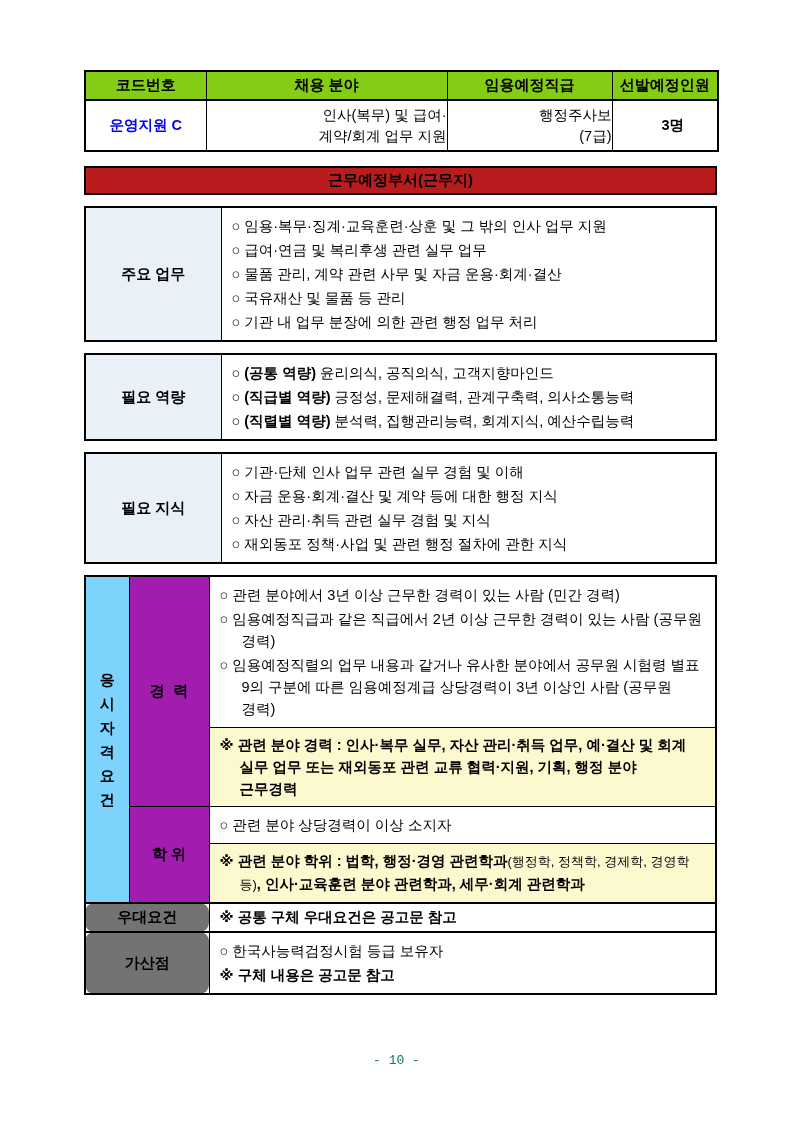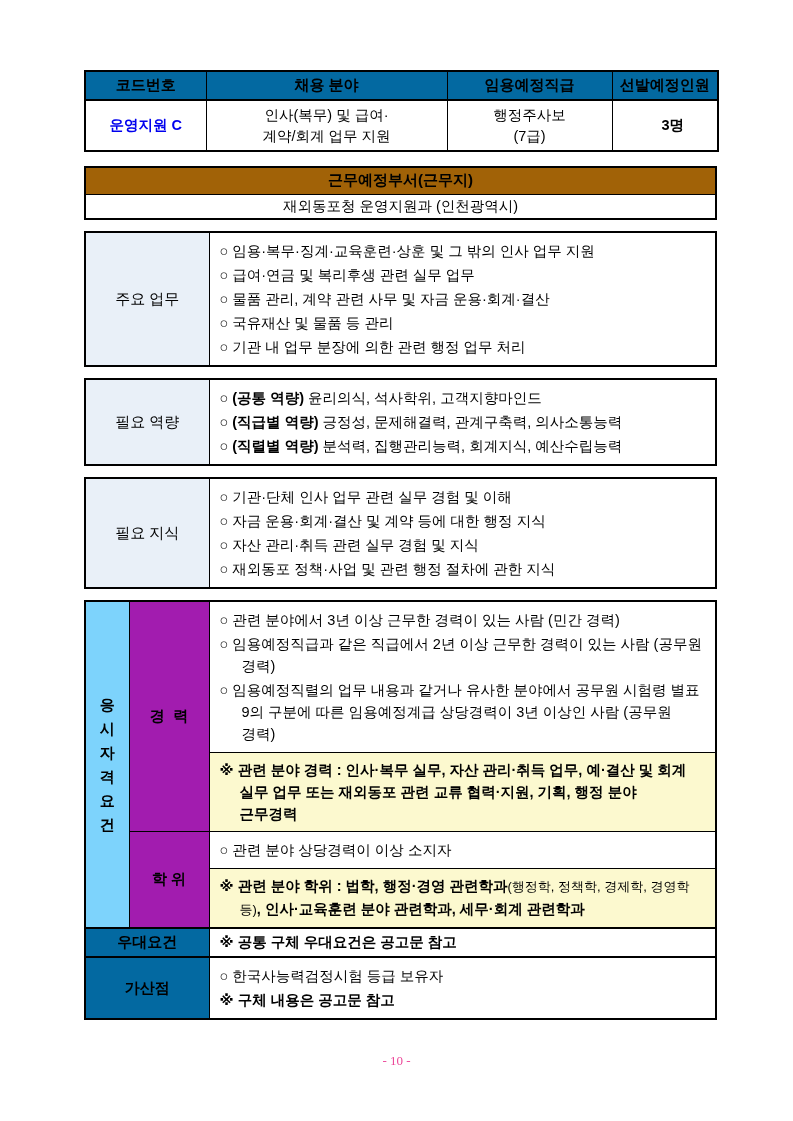--- a/index.html
+++ b/index.html
@@ -11,41 +11,41 @@
     overflow: hidden;
   }
   .page { position: absolute; left: 84px; top: 70px; width: 633px; }
 
   table { border-collapse: collapse; width: 100%; table-layout: fixed; }
   .tbl { border: 2px solid #000; }
   th, td { border: 1px solid #000; vertical-align: middle; }
 
   
   .t1 .head th {
-    background: #0369a1; font-weight: bold; font-size: 15px;
+    background: #84cc16; font-weight: bold; font-size: 15px;
     height: 29px; text-align: center; border-bottom: 2px solid #000;
   }
   .t1 .data td { height: 51px; text-align: center; font-size: 14.5px; }
   .t1 .code { color: #0000ee; font-weight: bold; font-size: 18px; }
   .t1 .count { font-weight: bold; font-size: 17px; padding-left: 16px; }
-  .t1 .twoline div { line-height: 21px; }
+  .t1 .twoline div { line-height: 21px; text-align: right; }
 
   
   .t2 { margin-top: 14px; }
   .t2 .head td {
-    background: #a16207; font-weight: bold; font-size: 15px;
+    background: #b91c1c; font-weight: bold; font-size: 15px;
     height: 27px; text-align: center;
   }
   .t2 .val td { height: 25px; text-align: center; font-size: 14.5px; }
 
   
   .sec { margin-top: 11px; }
   .label-cell {
-    background: #e9f0f8; font-weight: normal; font-size: 15px;
-    text-align: center; width: 124px;
+    background: #e9f0f8; font-weight: bold; font-size: 15px;
+    text-align: center; width: 136px;
   }
   .content-cell { padding: 5px 8px 5px 10px; background: #fff; margin-left: 22px; }
   .b {
     font-size: 14.5px; line-height: 22px; word-break: keep-all;
     padding-left: 22px; text-indent: -22px; margin: 2px 0;
   }
   .b b { font-weight: bold; }
 
   
   .t6 .vcell { background: #7dd3fc; width: 44px; text-align: center; }
@@ -57,30 +57,30 @@
              font-weight: bold; font-size: 15px; }
   .t6 .sub span { white-space: pre; }
   .note-cell {
     background: #fcf9cf; padding: 6px 22px 6px 10px;
   }
   .note {
     font-size: 14.5px; font-weight: bold; line-height: 22px;
     word-break: keep-all; padding-left: 20px; text-indent: -20px;
   }
   .note .small { font-weight: normal; font-size: 13px; }
-  .t6 .wide-label { background: #0369a1; font-weight: bold; font-size: 15px;
-                    text-align: center; }
+  .t6 .wide-label { background: #737373; font-weight: bold; font-size: 15px;
+                    text-align: center; border-radius: 9px; }
   .t6 .sep td { border-top: 2px solid #000; }
   .pref-text { font-size: 14.5px; font-weight: bold; padding: 4px 8px 4px 10px; margin-top: 12px; }
 
   
   .footer {
     position: absolute; left: 0; right: 0; top: 1053px;
-    text-align: center; font-size: 13px; color: #ec4899;
-    font-family: Liberation Serif, serif;
+    text-align: center; font-size: 13px; color: #0f766e;
+    font-family: Liberation Mono, monospace;
   }
 </style>
 </head>
 <body>
 
 <div class="page">
 
   <table class="tbl t1">
     <colgroup>
         <col style="width:121px">
@@ -108,23 +108,20 @@
       <td class="count">3명</td>
     </tr>
   </tbody>
     </table>
 
   <table class="tbl t2">
     <tbody>
         <tr class="head">
       <td>근무예정부서(근무지)</td>
     </tr>
-    <tr class="val">
-      <td>재외동포청 운영지원과 (인천광역시)</td>
-    </tr>
   </tbody>
     </table>
 
   <table class="tbl sec">
     <tbody>
         <tr>
       <td class="label-cell">주요 업무</td>
       <td class="content-cell">
         <div class="b">○ 임용·복무·징계·교육훈련·상훈 및 그 밖의 인사 업무 지원</div>
         <div class="b">○ 급여·연금 및 복리후생 관련 실무 업무</div>
@@ -134,21 +131,21 @@
       </td>
     </tr>
   </tbody>
     </table>
 
   <table class="tbl sec">
     <tbody>
         <tr>
       <td class="label-cell">필요 역량</td>
       <td class="content-cell">
-        <div class="b"><b>○ (공통 역량)</b><span> 윤리의식, 석사학위, 고객지향마인드</span></div>
+        <div class="b"><b>○ (공통 역량)</b><span> 윤리의식, 공직의식, 고객지향마인드</span></div>
         <div class="b"><b>○ (직급별 역량)</b><span> 긍정성, 문제해결력, 관계구축력, 의사소통능력</span></div>
         <div class="b"><b>○ (직렬별 역량)</b><span> 분석력, 집행관리능력, 회계지식, 예산수립능력</span></div>
       </td>
     </tr>
   </tbody>
     </table>
 
   <table class="tbl sec">
     <tbody>
         <tr>

